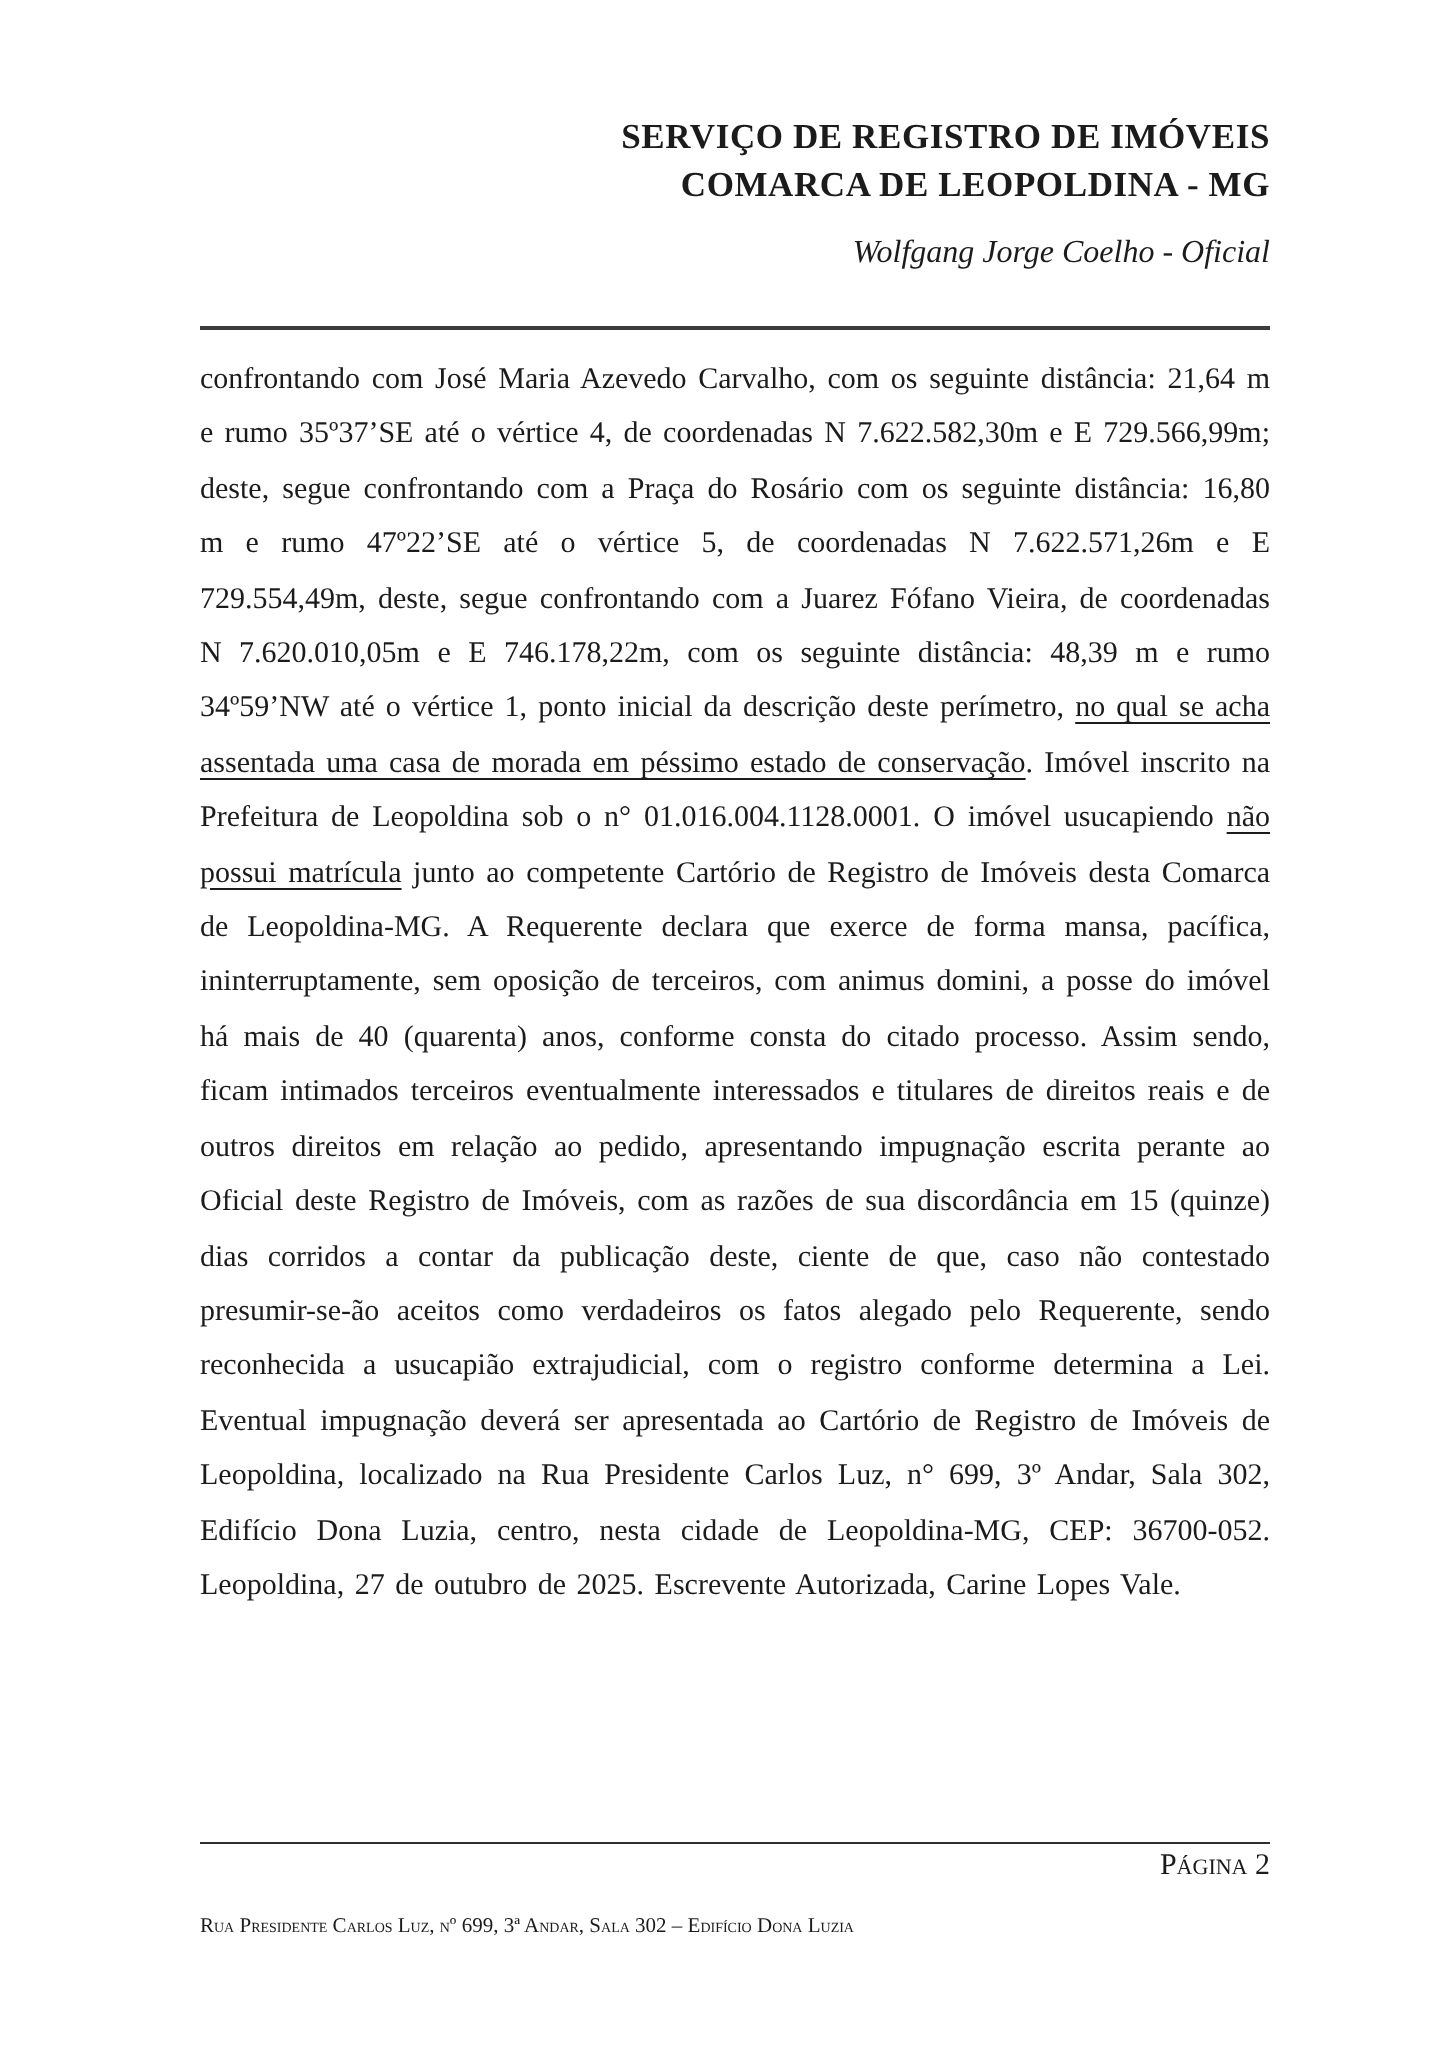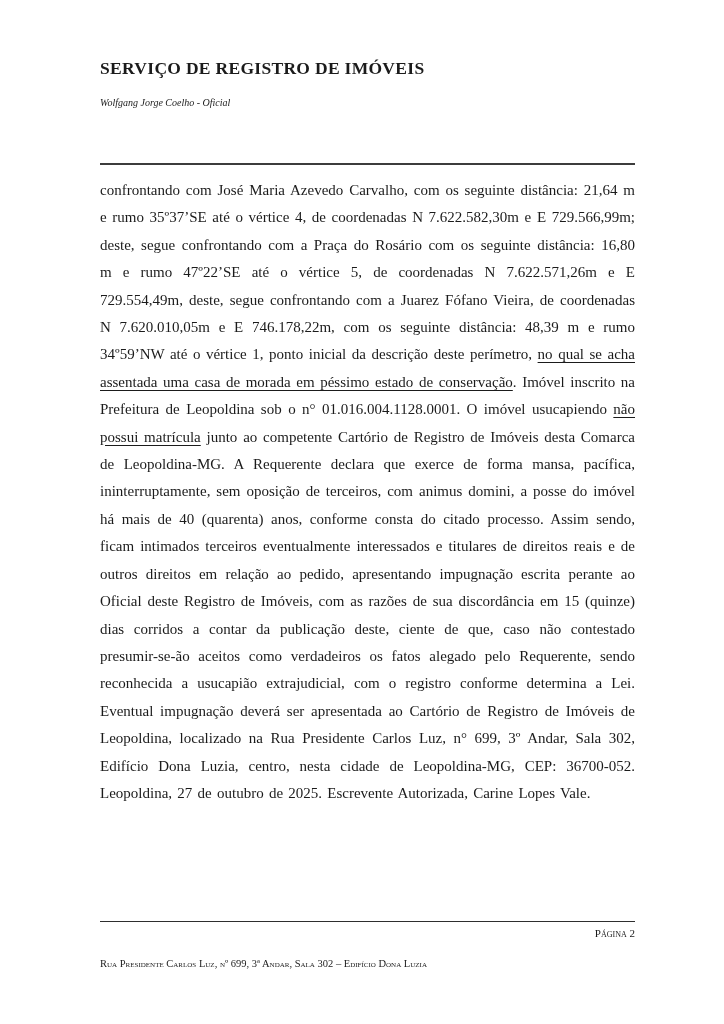--- a/index.html
+++ b/index.html
@@ -15,33 +15,33 @@
     background: #ffffff;
     font-family: "Liberation Serif", serif;
     color: #1b1b1b;
     overflow: hidden;
   }
   .letterhead {
     position: absolute;
     top: 56px;
     left: 100px;
     width: 535px;
-    text-align: left;
+    text-align: right;
   }
   .title-line {
     font-size: 17.5px;
     font-weight: bold;
     line-height: 24px;
     letter-spacing: 0.3px;
     margin: 0;
   }
   .official-line {
     margin-top: 15px;
     font-style: italic;
-    font-size: 10px;
+    font-size: 16px;
     line-height: 16px;
   }
   .header-rule {
     position: absolute;
     top: 163px;
     left: 100px;
     width: 535px;
     height: 0;
     border: none;
     border-top: 2px solid #3c3c3c;
@@ -84,32 +84,33 @@
   }
   .footer-address {
     font-variant: small-caps;
     font-size: 10.5px;
     line-height: 15px;
     white-space: pre-wrap;
   }
   .footer-address div { margin: 0; }
   .footer-page-number {
     font-variant: small-caps;
-    font-size: 11px;
+    font-size: 15px;
     line-height: 15px;
     white-space: nowrap;
   }
 </style>
 </head>
 <body>
 
 <div class="page">
 
   <div class="letterhead">
     <h1 class="title-line">SERVIÇO DE REGISTRO DE IMÓVEIS</h1>
+    <h1 class="title-line">COMARCA DE LEOPOLDINA - MG</h1>
     <div class="official-line">Wolfgang Jorge Coelho - Oficial</div>
   </div>
 
   <hr class="header-rule">
 
   <div class="body-block">
     <p class="body-paragraph"><span class="seg-normal">confrontando com José Maria Azevedo Carvalho, com os seguinte  distância: 21,64 m e rumo 35º37’SE até o vértice 4, de coordenadas N 7.622.582,30m e E 729.566,99m; deste, segue confrontando com a Praça do Rosário com os seguinte distância:  16,80 m e rumo 47º22’SE até o vértice 5, de coordenadas N 7.622.571,26m e E 729.554,49m, deste, segue confrontando com a Juarez Fófano Vieira, de coordenadas N 7.620.010,05m e E 746.178,22m, com os seguinte distância: 48,39 m e rumo 34º59’NW  até o vértice 1, ponto inicial da descrição deste perímetro, </span><span class="seg-underline">no qual se acha assentada uma casa de morada em péssimo estado de conservação</span><span class="seg-normal">. Imóvel inscrito na Prefeitura de Leopoldina sob o n° 01.016.004.1128.0001. O imóvel usucapiendo </span><span class="seg-underline">não possui matrícula</span><span class="seg-normal"> junto ao competente Cartório de Registro de Imóveis desta Comarca de Leopoldina-MG. A Requerente declara que exerce de forma mansa, pacífica, ininterruptamente, sem oposição de terceiros, com </span><span class="seg-italic">animus domini</span><span class="seg-normal">, a posse do imóvel há mais de 40 (quarenta) anos, conforme consta do citado processo. Assim sendo, ficam intimados terceiros eventualmente interessados e titulares de direitos reais e de outros direitos em relação ao pedido, apresentando impugnação escrita perante ao Oficial deste Registro de Imóveis, com as razões de sua discordância em 15 (quinze) dias corridos a contar da publicação deste, ciente de que, caso não contestado presumir-se-ão aceitos como verdadeiros os fatos alegado pelo Requerente, sendo reconhecida a usucapião extrajudicial, com o registro conforme determina a Lei. Eventual impugnação deverá ser apresentada ao Cartório de Registro de Imóveis de Leopoldina, localizado na Rua Presidente Carlos Luz, n° 699, 3º Andar, Sala 302, Edifício Dona Luzia, centro, nesta cidade de Leopoldina-MG, CEP: 36700-052. Leopoldina, 27 de outubro de 2025. Escrevente Autorizada, Carine Lopes Vale.</span></p>
   </div>
 
   <hr class="footer-rule">

